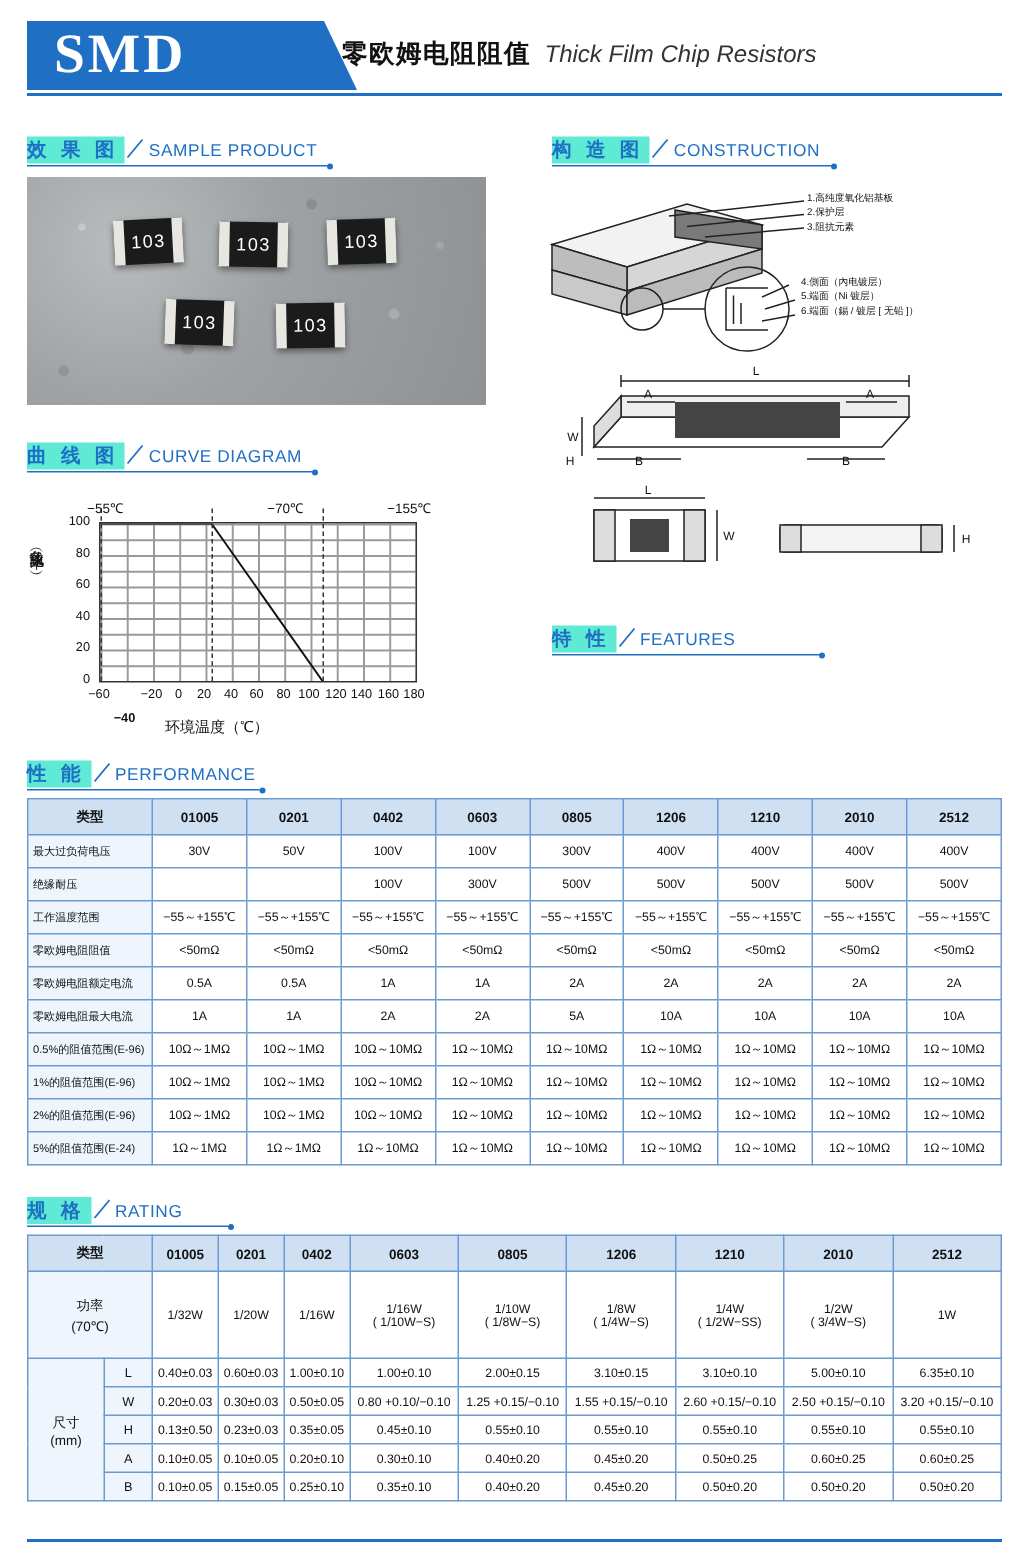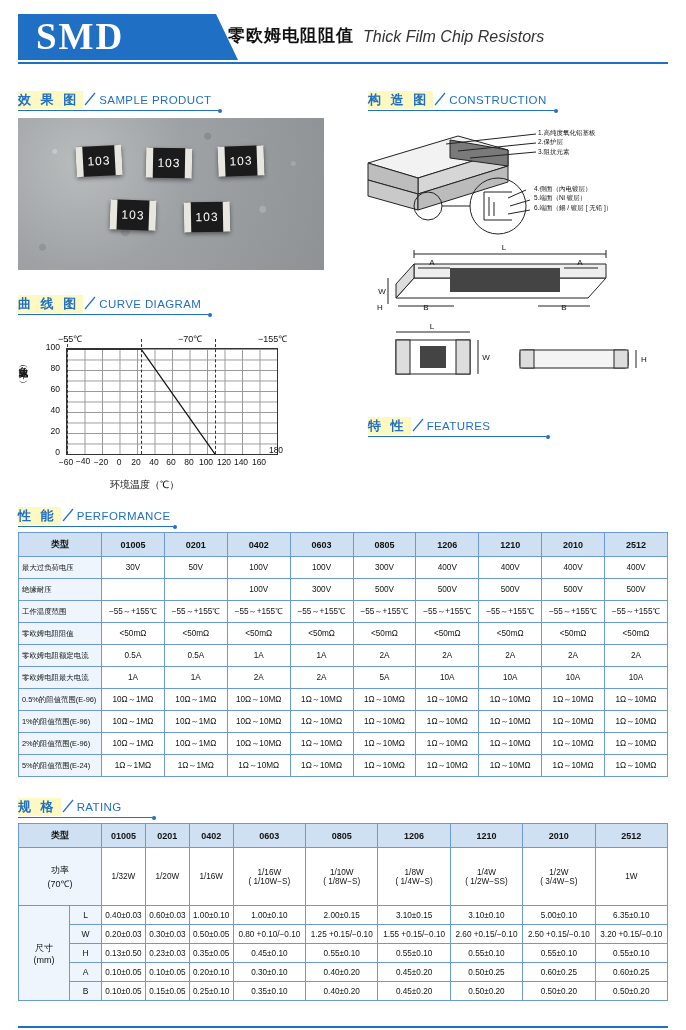--- a/index.html
+++ b/index.html
@@ -34,21 +34,21 @@
     letter-spacing:1px;
   }
   .hdr-en{
     position:absolute;left:345px;top:20px;font-size:16px;color:#333;font-style:italic;
   }
   .hdr-line{position:absolute;left:0;right:0;bottom:2px;height:2px;background:#1f6fc4;}
 
   
   .sect{position:absolute;}
   .sect .cn{
-    display:inline-block;background:#fef9c3;color:#1f6fc4;font-size:13px;font-weight:bold;
+    display:inline-block;background:#5eead4;color:#1f6fc4;font-size:13px;font-weight:bold;
     letter-spacing:3px;
     padding-right:4px;
   }
   .sect .slash{display:inline-block;width:14px;height:14px;position:relative;top:2px;}
   .sect .en{
     display:inline-block;color:#1f6fc4;font-size:11.5px;letter-spacing:.4px;
     padding:0 4px 0 2px;
   }
   .sect .underline{
     position:absolute;left:0;bottom:-2px;height:1px;background:#1f6fc4;
@@ -206,32 +206,32 @@
       <div class="gline" style="left:74px;top:-10px;height:115px;"></div>
       <div class="gline" style="left:148px;top:-10px;height:115px;"></div>
       <div class="gline" style="left:0px;top:-10px;height:115px;"></div>
     </div>
 
     <div class="temp-lbl" style="left:40px;top:2px;">−55℃</div>
     <div class="temp-lbl" style="left:160px;top:2px;">−70℃</div>
     <div class="temp-lbl" style="left:240px;top:2px;">−155℃</div>
 
     <div class="xtick" style="left:38px;top:127px;">−60</div>
-    <div class="xtick" style="left:55px;top:126px;">−40</div>
+    <div class="xtick" style="left:55px;top:143px;font-weight:bold;">−40</div>
     <div class="xtick" style="left:73px;top:127px;">−20</div>
     <div class="xtick" style="left:91px;top:127px;">0</div>
     <div class="xtick" style="left:108px;top:127px;">20</div>
     <div class="xtick" style="left:126px;top:127px;">40</div>
     <div class="xtick" style="left:143px;top:127px;">60</div>
     <div class="xtick" style="left:161px;top:127px;">80</div>
     <div class="xtick" style="left:178px;top:127px;">100</div>
     <div class="xtick" style="left:196px;top:127px;">120</div>
     <div class="xtick" style="left:213px;top:127px;">140</div>
     <div class="xtick" style="left:231px;top:127px;">160</div>
-    <div class="xtick" style="left:248px;top:115px;">180</div>
+    <div class="xtick" style="left:248px;top:127px;">180</div>
 
     <div class="axis-x-label">环境温度（℃）</div>
   </div>
 
   <div class="sect" style="left:368px;top:82px;width:210px;">
     <span class="cn">构 造 图</span><span class="slash"><svg width="14" height="14" viewBox="0 0 14 14">
           <line x1="2" y1="13" x2="12" y2="1" stroke="#1f6fc4" stroke-width="1.2"></line>
         </svg></span><span class="en">CONSTRUCTION</span>
     <div class="underline" style="width:186px;"></div>
     <div class="dot" style="left:186px;"></div>

